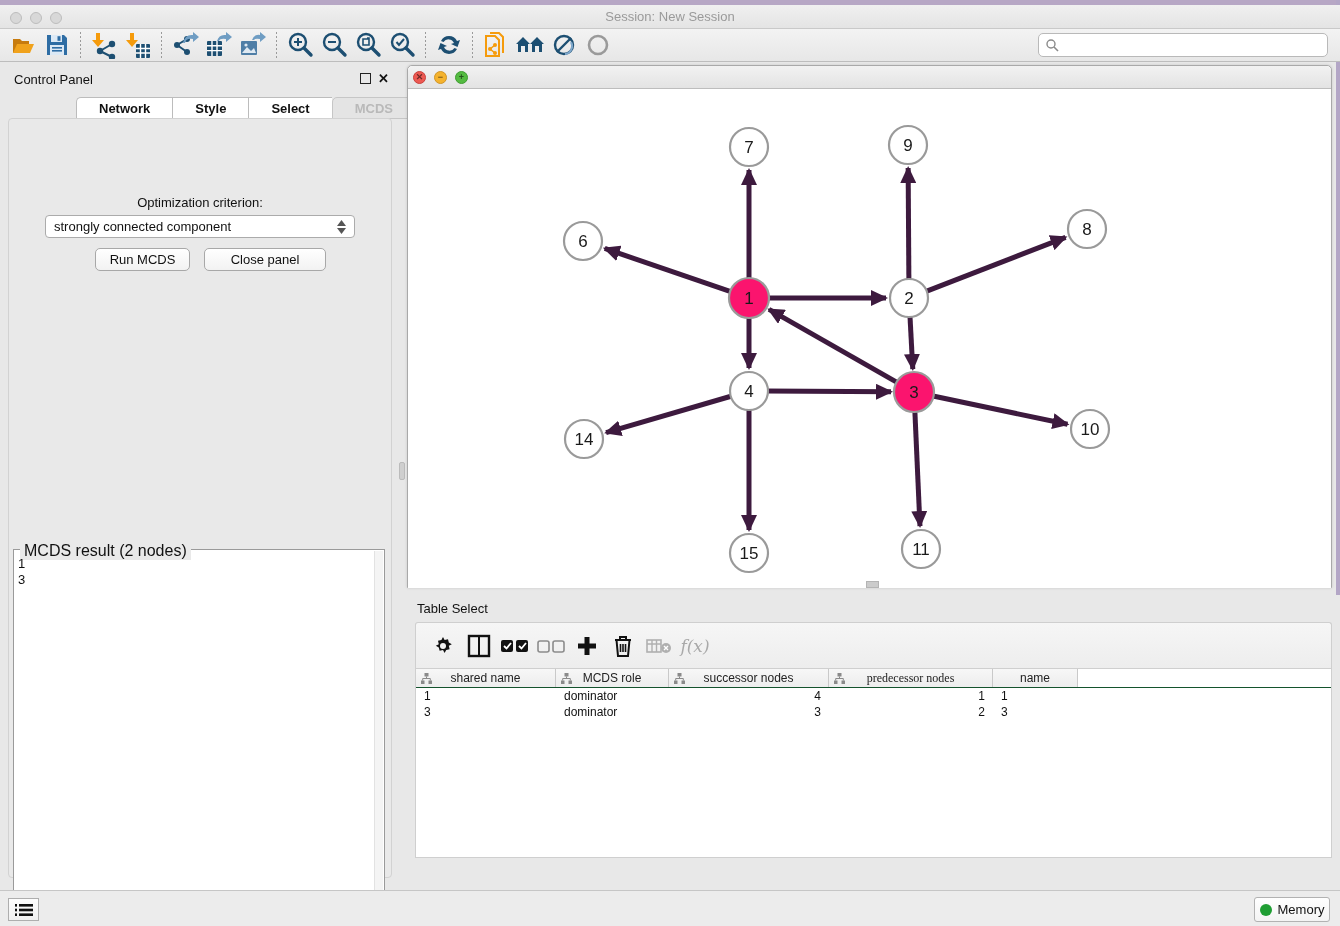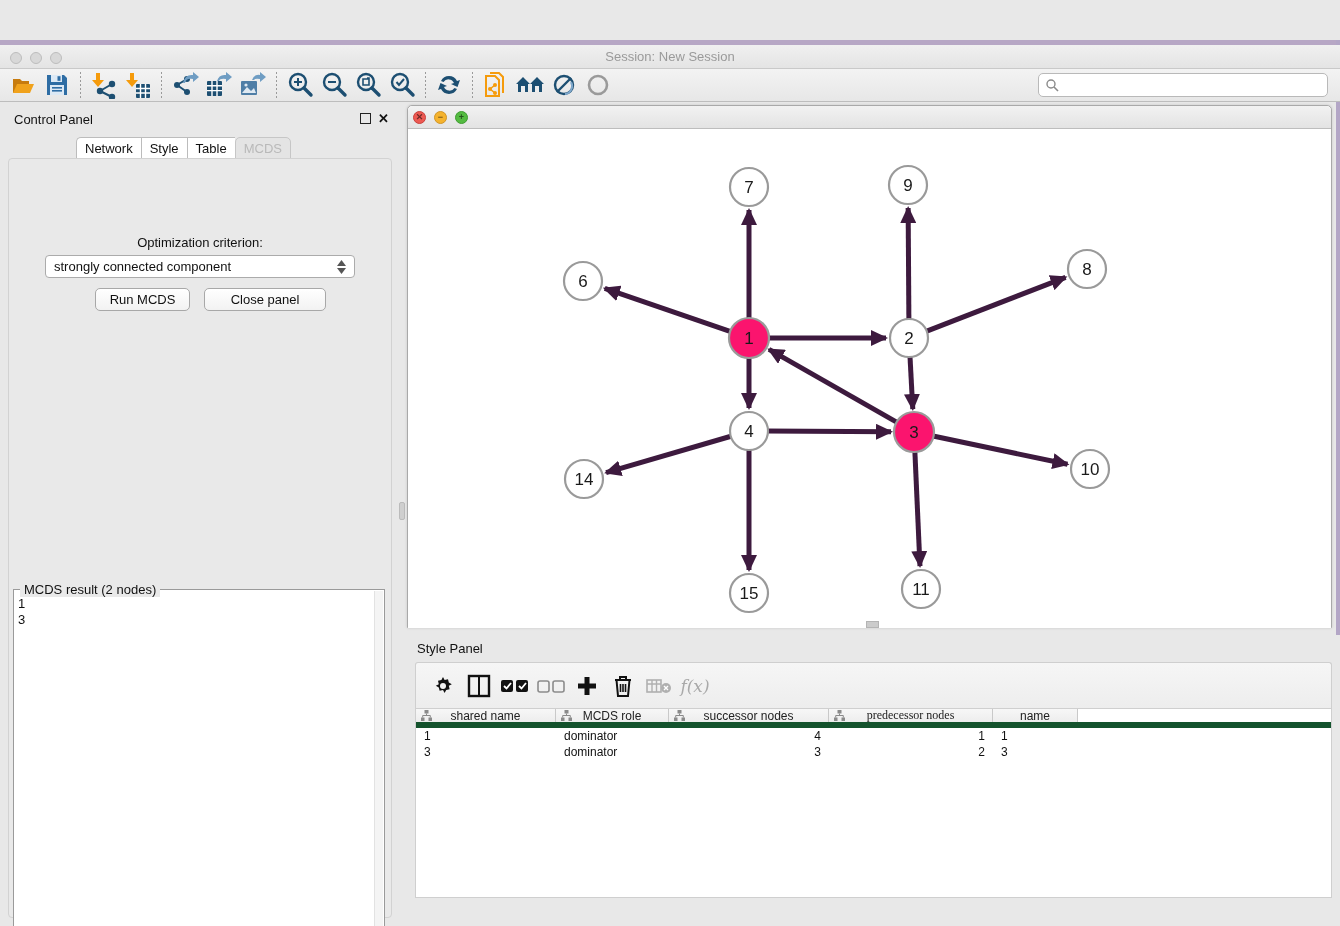--- a/index.html
+++ b/index.html
@@ -2,21 +2,21 @@
 <html><head>
 <meta charset="utf-8">
 <style>
   * { margin:0; padding:0; box-sizing:border-box; }
   html,body { width:1340px; height:926px; }
   body {
     font-family:"Liberation Sans", sans-serif;
     background:#e8e8e8; position:relative; overflow:hidden;
     -webkit-font-smoothing:antialiased;
   }
-  .abs { position:absolute;margin-top:40px; }
+  .abs { position:absolute; }
 
   
   #desktop-top { left:0; top:0; width:1340px; height:5px; background:#b7a7c5; }
   #desktop-right { right:0; top:0; width:4px; height:926px; background:#b3a6c6; }
 
   
   #titlebar { left:0; top:5px; width:1340px; height:24px;
     background:linear-gradient(#f0f0f0,#e4e4e4); border-bottom:1px solid #c9c9c9; }
   #titlebar .title { position:absolute; left:0; right:0; top:4px; text-align:center;
     font-size:13px; color:#9a9a9a; }
@@ -38,42 +38,42 @@
     font-family:"Liberation Sans",sans-serif; background:transparent; }
 
   
   #control-panel { left:0; top:62px; width:400px; height:828px; background:#e8e8e8; }
   #cp-header { position:absolute; left:0; top:0; width:100%; height:32px; }
   #cp-title { position:absolute; left:14px; top:10px; font-size:13px; color:#111; }
   .panel-float-icon { position:absolute; top:11px; width:11px; height:11px;
     border:1.5px solid #222; }
   .panel-close-icon { position:absolute; top:9px; font-size:13px; font-weight:bold; color:#111; }
   #cp-tabs { position:absolute; left:76px; top:35px; display:flex; }
-  .cp-tab { height:22px; padding:0 8px; background:#fff; border:1px solid #bcbcbc;
-    border-right:none; font-size:13px; font-weight:normal; color:#111;
+  .cp-tab { height:22px; padding:0 22px; background:#fff; border:1px solid #bcbcbc;
+    border-right:none; font-size:13px; font-weight:bold; color:#111;
     display:flex; align-items:center; }
   .cp-tab:first-child { border-top-left-radius:5px; }
   .cp-tab:last-child { border-right:1px solid #bcbcbc; border-top-right-radius:5px;
     border-top-left-radius:5px; }
   .cp-tab.active { background:#e4e4e4; color:#b9b9b9; border-color:#c6c6c6; }
   #cp-body { position:absolute; left:8px; top:56px; width:384px; height:760px;
     background:#e9e9e9; border:1px solid #d2d2d2; border-radius:4px; }
   #opt-label { position:absolute; left:0; width:100%; top:76px; text-align:center;
     font-size:13px; color:#111; }
   #criterion-select { position:absolute; left:36px; top:96px; width:310px; height:23px;
     background:#fff; border:1px solid #ababab; border-radius:4px;
     display:flex; align-items:center; padding:0 8px; font-size:13px; color:#111; }
   #criterion-select .spin { margin-left:auto; display:flex; flex-direction:column; gap:2px; }
   .cp-btn { position:absolute; top:129px; height:23px; background:linear-gradient(#ffffff,#f2f2f2);
     border:1px solid #a8a8a8; border-radius:5px; font-size:13px; color:#111;
     display:flex; align-items:center; justify-content:center; }
   #mcds-result { position:absolute; left:4px; top:430px; width:372px; height:380px;
     border:1px solid #9a9a9a; background:#fff; }
   #mcds-result-title { position:absolute; left:6px; top:-8px; background:#e9e9e9;
-    padding:0 4px; font-size:13px; color:#111; }
+    padding:0 4px; font-size:16px; color:#111; }
   #mcds-result-text { position:absolute; left:4px; top:6px; right:12px; bottom:4px;
     font-size:13px; color:#111; line-height:16px; white-space:pre; }
   #mcds-scroll { position:absolute; right:1px; top:1px; width:9px; bottom:1px;
     background:#f4f4f4; border-left:1px solid #e2e2e2; }
 
   
   #v-splitter-grip { left:399px; top:462px; width:6px; height:18px;
     background:#cfcfcf; border:1px solid #bbb; border-radius:2px; }
 
   
@@ -95,21 +95,21 @@
   
   #table-panel { left:407px; top:595px; width:933px; height:295px; background:#e8e8e8; }
   #tp-title { position:absolute; left:10px; top:6px; font-size:13px; color:#111; }
   #tp-toolbar { position:absolute; left:8px; top:27px; width:917px; height:46px;
     background:linear-gradient(#f6f6f6,#ededed); border:1px solid #cfcfcf;
     border-bottom:none; border-radius:3px 3px 0 0;
     display:flex; align-items:center; padding-left:12px; gap:6px; }
   .tp-ico { width:30px; height:30px; display:flex; align-items:center; justify-content:center; }
   #tp-table { position:absolute; left:8px; top:73px; width:917px; height:190px;
     background:#fff; border:1px solid #cfcfcf; overflow:hidden; }
-  #tp-header { display:flex; height:19px; border-bottom:6px solid #14532d; }
+  #tp-header { display:flex; height:19px; border-bottom:1px solid #14532d; }
   .th { background:linear-gradient(#f7f7f7,#ededed); border-right:1px solid #c9c9c9;
     display:flex; align-items:center; font-size:12px; color:#222; position:relative; }
   .th .lbl { flex:1; text-align:center; }
   .th svg { position:absolute; left:5px; }
   .tr { display:flex; height:16px; font-size:12px; color:#111; }
   .td { padding:0 8px; overflow:hidden; white-space:nowrap; line-height:16px; }
   #tp-tabs { position:absolute; left:0; right:0; top:270px; display:flex; justify-content:center; }
   .tp-tab { height:22px; padding:0 13px; background:#fff; border:1px solid #b5b5b5;
     border-right:none; font-size:13px; font-weight:bold; color:#111;
     display:flex; align-items:center; }
@@ -287,21 +287,21 @@
 
 <div class="abs" id="control-panel">
   <div id="cp-header">
     <span id="cp-title">Control Panel</span>
     <span class="panel-float-icon" style="left:360px"></span>
     <span class="panel-close-icon" style="left:378px">✕</span>
   </div>
   <div id="cp-tabs">
       <div class="cp-tab">Network</div>
       <div class="cp-tab">Style</div>
-      <div class="cp-tab">Table</div>
+      <div class="cp-tab">Select</div>
       <div class="cp-tab active">MCDS</div>
     </div>
   <div id="cp-body">
     <div id="criterion-select">
       <span>strongly connected component</span>
       <span class="spin">
         <svg width="9" height="6" viewBox="0 0 9 6">
             <path d="M0 6 L4.5 0 L9 6 Z" fill="#555"></path>
           </svg>
         <svg width="9" height="6" viewBox="0 0 9 6">
@@ -376,21 +376,21 @@
         <circle cx="341" cy="464" r="19" fill="#ffffff" stroke="#9a9a9a" stroke-width="2.2"></circle>
         <text x="341" y="470" text-anchor="middle" font-size="17" fill="#1a1a1a" font-family="&quot;Liberation Sans&quot;, sans-serif">15</text>
         <circle cx="513" cy="460" r="19" fill="#ffffff" stroke="#9a9a9a" stroke-width="2.2"></circle>
         <text x="513" y="466" text-anchor="middle" font-size="17" fill="#1a1a1a" font-family="&quot;Liberation Sans&quot;, sans-serif">11</text>
       </svg>
   </div>
   <div id="nw-grip"></div>
 </div>
 
 <div class="abs" id="table-panel">
-  <span id="tp-title">Style Panel</span>
+  <span id="tp-title">Table Select</span>
 
   <div id="tp-toolbar">
     <div class="tp-ico">
       <svg width="22" height="22" viewBox="0 0 22 22">
         <path d="M11 2 l1.6 3 3.4 -0.8 0.8 3.4 3 1.6 -3 1.6 0.8 3.4 -3.4 0.8 -1.6 3 -1.6 -3 -3.4 0.8 -0.8 -3.4 -3 -1.6 3 -1.6 -0.8 -3.4 3.4 -0.8 Z" fill="#111"></path>
         <circle cx="11" cy="11" r="3" fill="#f2f2f2"></circle>
       </svg>
     </div>
     <div class="tp-ico">
       <svg width="24" height="24" viewBox="0 0 24 24">

